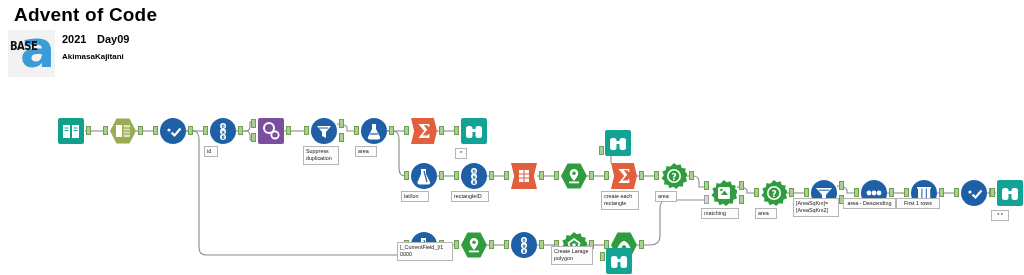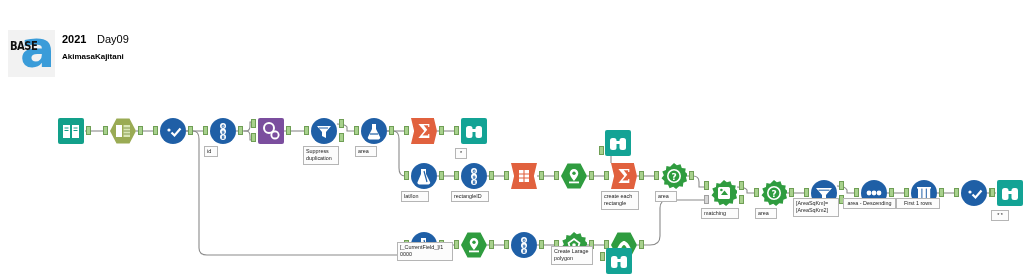--- a/index.html
+++ b/index.html
@@ -34,21 +34,21 @@
     font-family: "DejaVu Sans", sans-serif;
     letter-spacing: -0.5px;
     transform: scaleY(1.25);
   }
   #hdr-year {
     position: absolute; left: 62px; top: 33px;
     font-size: 11px; font-weight: bold; color: #000;
   }
   #hdr-day {
     position: absolute; left: 97px; top: 33px;
-    font-size: 11px; font-weight: normal; color: #000;
+    font-size: 11px; font-weight: bold; color: #000;
   }
   #hdr-author {
     position: absolute; left: 62px; top: 52px;
     font-size: 8px; font-weight: bold; color: #000; text-align: right;
   }
 
   
   #wires { position: absolute; left: 0; top: 0; width: 1024px; height: 275px; }
 
   
@@ -89,20 +89,21 @@
     position: absolute; inset: 0; display: flex; align-items: center;
     justify-content: center; color: #fff; font-weight: bold;
     font-family: "DejaVu Sans", sans-serif;
   }
 </style>
 </head>
 <body>
 
 <div id="canvas">
 
+  <div id="hdr-title">Advent of Code</div>
 
   <div id="logo">
     <div class="a-glyph">a</div>
     <div class="base-tag">BASE</div>
   </div>
 
   <div id="hdr-year">2021</div>
   <div id="hdr-day">Day09</div>
   <div id="hdr-author">AkimasaKajitani</div>
 

